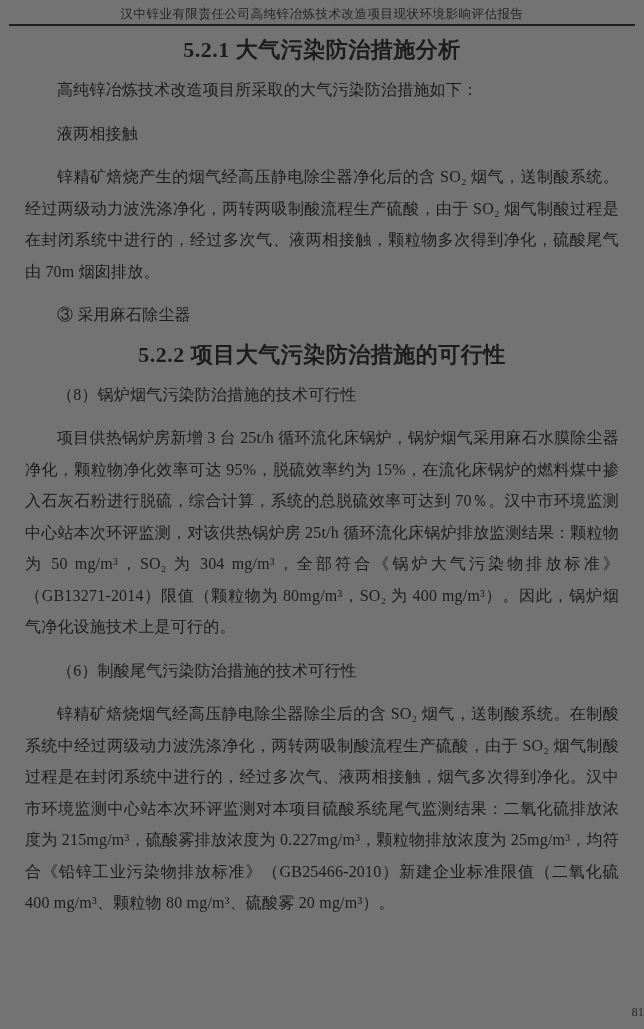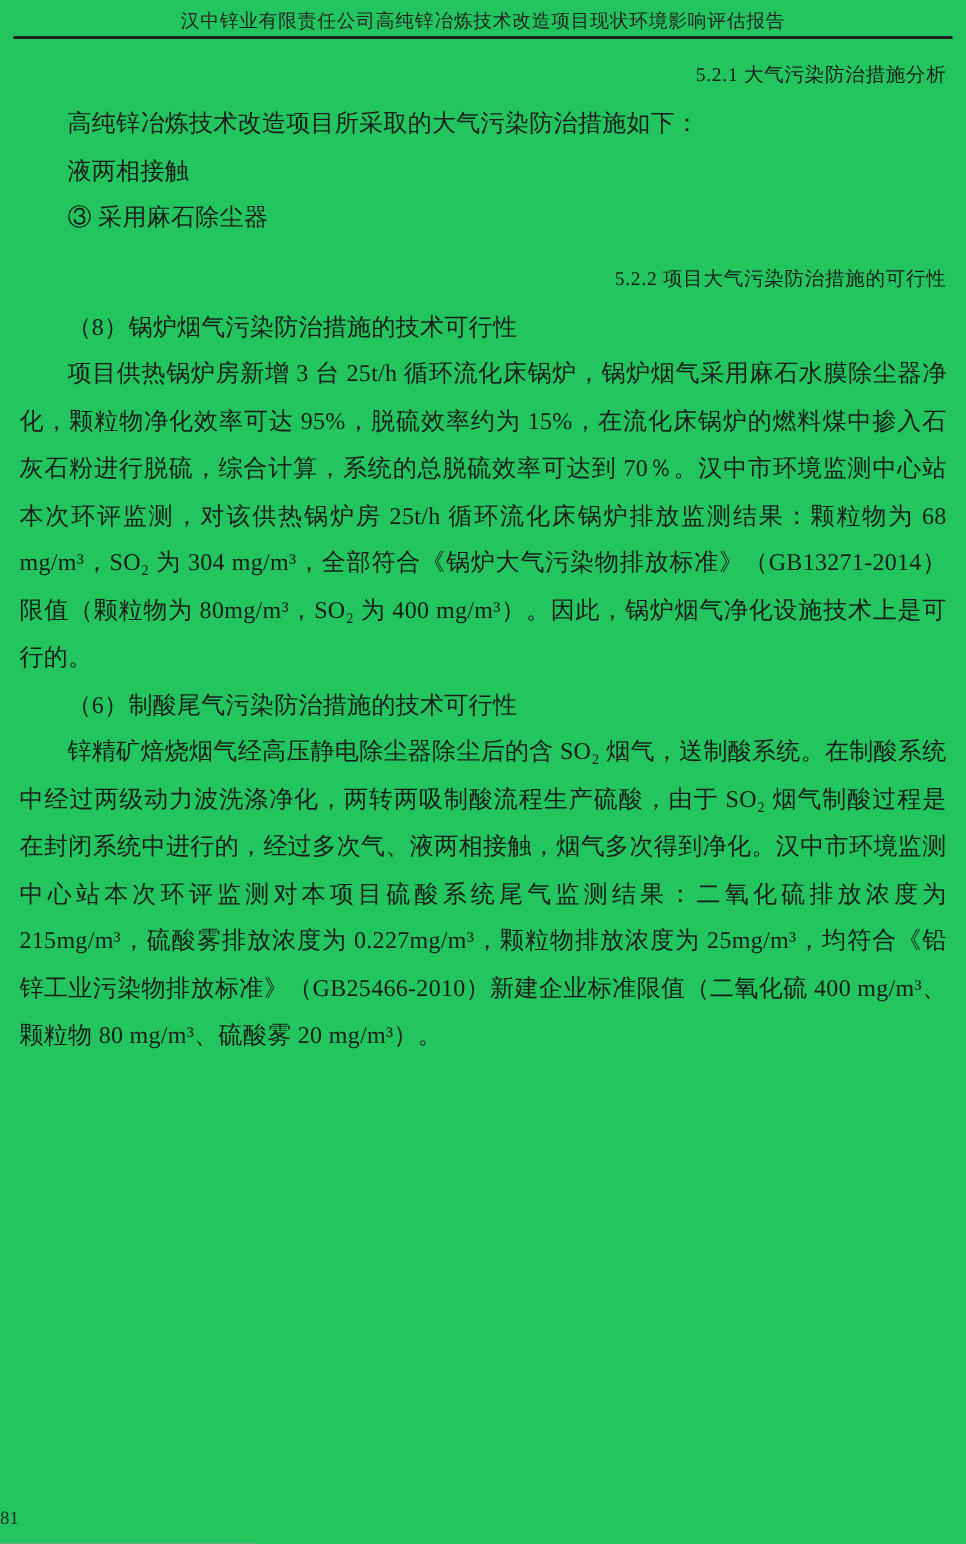--- a/index.html
+++ b/index.html
@@ -5,21 +5,21 @@
   html, body {
     margin: 0;
     padding: 0;
     background: #9e9e9e;
   }
   .page {
     position: relative;
     width: 644px;
     height: 1029px;
     margin: 0 auto;
-    background: #22c55e;
+    background: #737373;
     box-sizing: border-box;
     overflow: hidden;
     font-family: "Liberation Serif", "DejaVu Serif", serif;
     color: #1c1c1c;
   }
   .page-header {
     padding-top: 7px;
     text-align: center;
     font-size: 12.5px;
     line-height: 14px;
@@ -27,58 +27,59 @@
     letter-spacing: 0.5px;
   }
   .header-rule {
     margin: 3px 9px 0 9px;
     border-bottom: 2px solid #1e1e1e;
   }
   .content {
     padding: 0 13px;
   }
   .content h2.heading {
-    font-size: 13px;
-    font-weight: normal;
+    font-size: 22px;
+    font-weight: bold;
     line-height: 24px;
     margin: 12px 0 5px 0;
     letter-spacing: 0.5px;
-    text-align: right;
+    text-align: center;
   }
   .content p.paragraph {
     font-size: 16px;
     line-height: 31.5px;
-    margin: 0;
+    margin: 12px;
     text-align: justify;
     text-indent: 2em;
     letter-spacing: 0.2px;
   }
   .page-footer {
     position: absolute;
     left: 0;
     right: 0;
     bottom: 9px;
-    text-align: left;
+    text-align: right;
     font-size: 12.5px;
     color: #2a2a2a;
   }
 </style>
 </head>
 <body>
 
 <div class="page">
   <div class="page-header">汉中锌业有限责任公司高纯锌冶炼技术改造项目现状环境影响评估报告</div>
   <div class="header-rule"></div>
 
   <div class="content">
       <h2 class="heading">5.2.1 大气污染防治措施分析</h2>
       <p class="paragraph">高纯锌冶炼技术改造项目所采取的大气污染防治措施如下：</p>
       <p class="paragraph">液两相接触</p>
+      <p class="paragraph">锌精矿焙烧产生的烟气经高压静电除尘器净化后的含 SO₂ 烟气，送制酸系统。经过两级动力波洗涤净化，两转两吸制酸流程生产硫酸，由于 SO₂ 烟气制酸过程是在封闭系统中进行的，经过多次气、液两相接触，颗粒物多次得到净化，硫酸尾气由 70m 烟囱排放。</p>
       <p class="paragraph">③ 采用麻石除尘器</p>
       <h2 class="heading">5.2.2 项目大气污染防治措施的可行性</h2>
       <p class="paragraph">（8）锅炉烟气污染防治措施的技术可行性</p>
-      <p class="paragraph">项目供热锅炉房新增 3 台 25t/h 循环流化床锅炉，锅炉烟气采用麻石水膜除尘器净化，颗粒物净化效率可达 95%，脱硫效率约为 15%，在流化床锅炉的燃料煤中掺入石灰石粉进行脱硫，综合计算，系统的总脱硫效率可达到 70％。汉中市环境监测中心站本次环评监测，对该供热锅炉房 25t/h 循环流化床锅炉排放监测结果：颗粒物为 68 mg/m³，SO₂ 为 304 mg/m³，全部符合《锅炉大气污染物排放标准》（GB13271-2014）限值（颗粒物为 80mg/m³，SO₂ 为 400 mg/m³）。因此，锅炉烟气净化设施技术上是可行的。</p>
+      <p class="paragraph">项目供热锅炉房新增 3 台 25t/h 循环流化床锅炉，锅炉烟气采用麻石水膜除尘器净化，颗粒物净化效率可达 95%，脱硫效率约为 15%，在流化床锅炉的燃料煤中掺入石灰石粉进行脱硫，综合计算，系统的总脱硫效率可达到 70％。汉中市环境监测中心站本次环评监测，对该供热锅炉房 25t/h 循环流化床锅炉排放监测结果：颗粒物为 50 mg/m³，SO₂ 为 304 mg/m³，全部符合《锅炉大气污染物排放标准》（GB13271-2014）限值（颗粒物为 80mg/m³，SO₂ 为 400 mg/m³）。因此，锅炉烟气净化设施技术上是可行的。</p>
       <p class="paragraph">（6）制酸尾气污染防治措施的技术可行性</p>
       <p class="paragraph">锌精矿焙烧烟气经高压静电除尘器除尘后的含 SO₂ 烟气，送制酸系统。在制酸系统中经过两级动力波洗涤净化，两转两吸制酸流程生产硫酸，由于 SO₂ 烟气制酸过程是在封闭系统中进行的，经过多次气、液两相接触，烟气多次得到净化。汉中市环境监测中心站本次环评监测对本项目硫酸系统尾气监测结果：二氧化硫排放浓度为 215mg/m³，硫酸雾排放浓度为 0.227mg/m³，颗粒物排放浓度为 25mg/m³，均符合《铅锌工业污染物排放标准》（GB25466-2010）新建企业标准限值（二氧化硫 400 mg/m³、颗粒物 80 mg/m³、硫酸雾 20 mg/m³）。</p>
     </div>
 
   <div class="page-footer">81</div>
 </div>
 
 </body></html>

